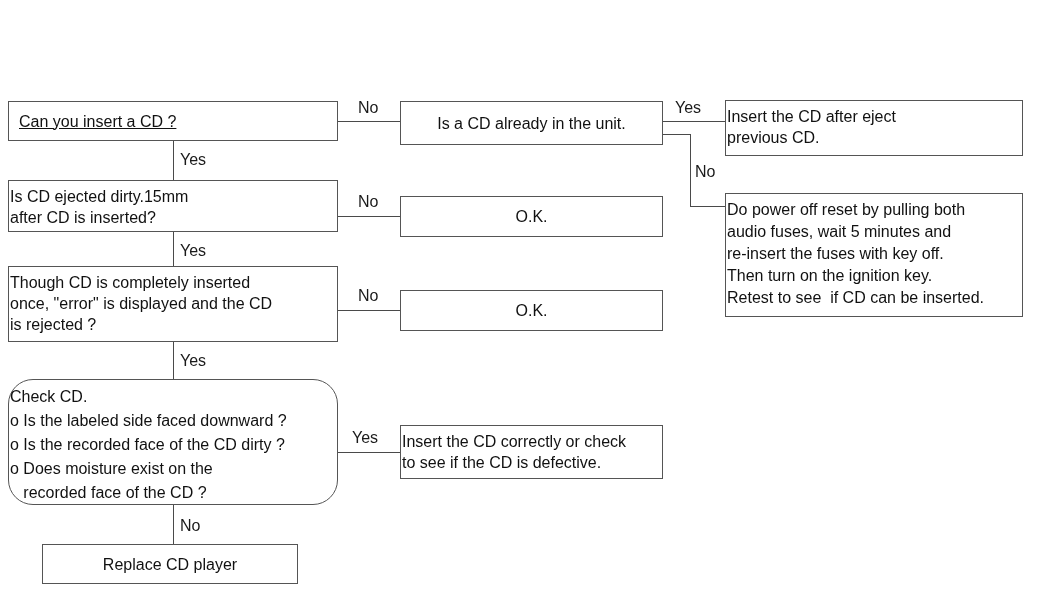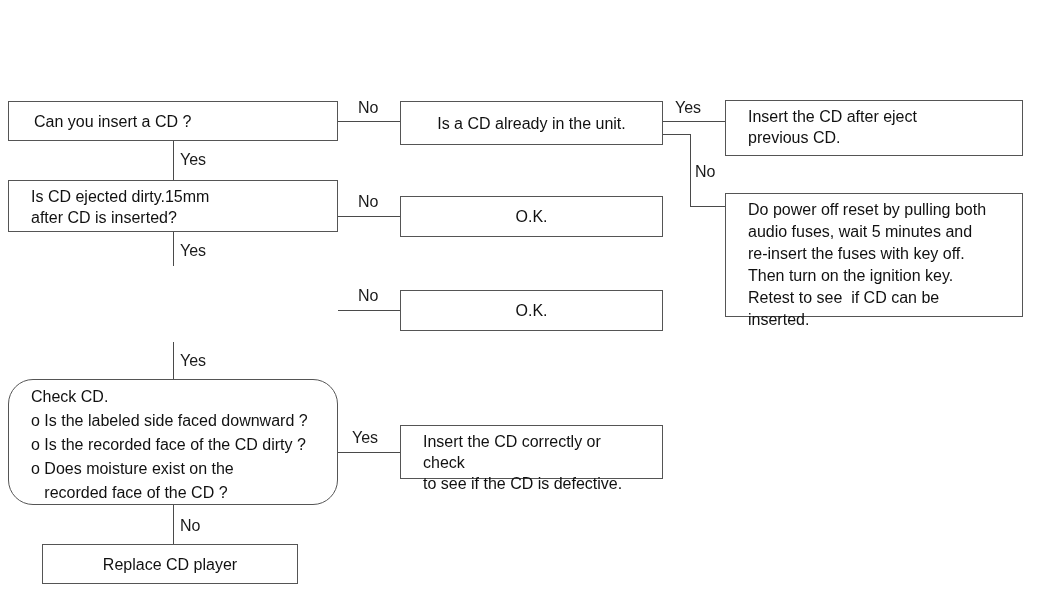--- a/index.html
+++ b/index.html
@@ -26,35 +26,36 @@
     color: #1a1a1a;
   }
   .box {
     position: absolute;
     box-sizing: border-box;
     border: 1.5px solid #555555;
     background: #ffffff;
     font-size: 16px;
     line-height: 21px;
     color: #111111;
-    padding: 5px 22px;
+    padding: 5px 1px;
     white-space: pre-wrap;
   }
   .box.center {
     display: flex;
     align-items: center;
     justify-content: center;
     padding: 16px 8px;
     text-align: center;
   }
   .box.vcenter {
     display: flex;
     align-items: center;
     justify-content: flex-start;
-    padding: 4px 25px;
+    padding: 4px 10px;
+    text-decoration: underline;
   }
   .line-h {
     position: absolute;
     height: 0;
     border-top: 1.4px solid #4a4a4a;
   }
   .line-v {
     position: absolute;
     width: 0;
     border-left: 1.4px solid #4a4a4a;
@@ -85,20 +86,23 @@
 audio fuses, wait 5 minutes and
 re-insert the fuses with key off.
 Then turn on the ignition key.
 Retest to see  if CD can be inserted.</div>
 
   <div class="box" style="left:8px; top:180px; width:330px; height:52px;">Is CD ejected dirty.15mm
 after CD is inserted?</div>
 
   <div class="box center" style="left:400px; top:196px; width:263px; height:41px;">O.K.</div>
 
+  <div class="box" style="left:8px; top:266px; width:330px; height:76px;">Though CD is completely inserted
+once, "error" is displayed and the CD
+is rejected ?</div>
 
   <div class="box center" style="left:400px; top:290px; width:263px; height:41px;">O.K.</div>
 
   <div class="box" style="left:8px; top:379px; width:330px; height:126px; line-height:24px;border-radius:25px;">Check CD.
 o Is the labeled side faced downward ?
 o Is the recorded face of the CD dirty ?
 o Does moisture exist on the
    recorded face of the CD ?</div>
 
   <div class="box" style="left:400px; top:425px; width:263px; height:54px;">Insert the CD correctly or check

